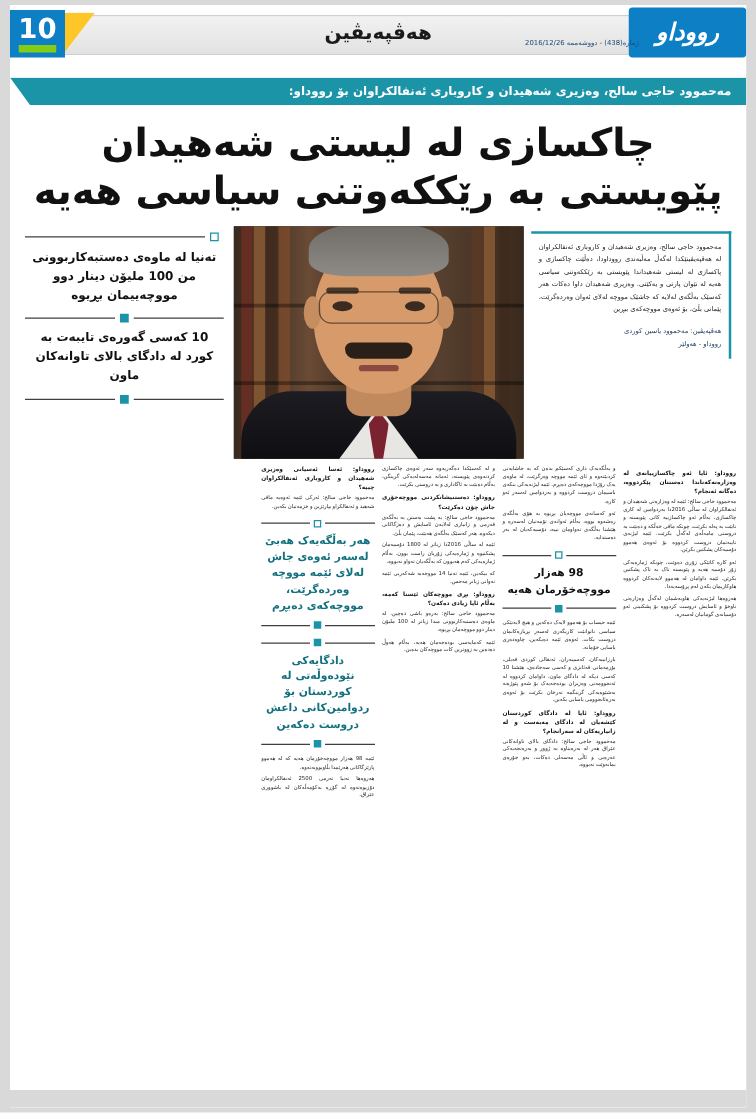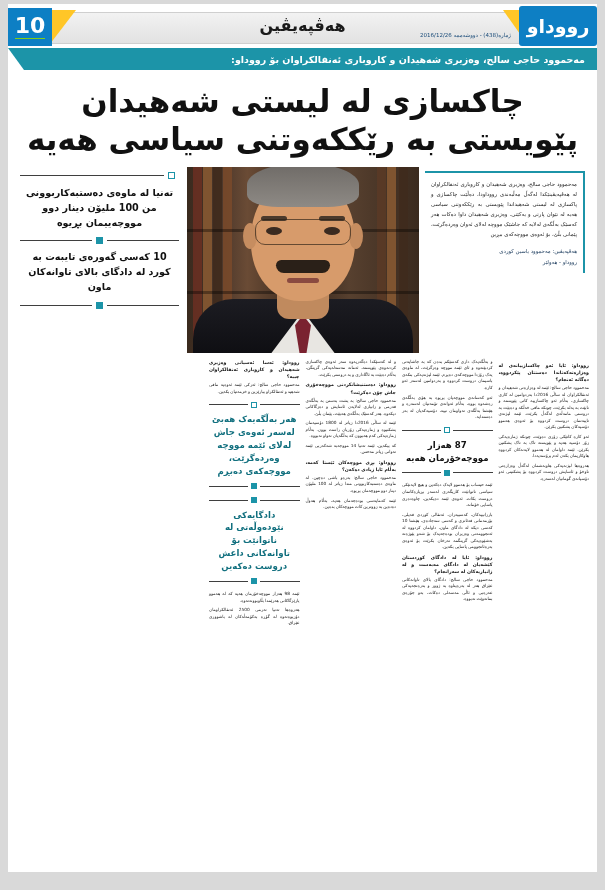--- a/index.html
+++ b/index.html
@@ -24,48 +24,48 @@
     background:linear-gradient(#f2f2f2,#e2e2e2);
     border-top:1px solid #cfcfcf; border-bottom:1px solid #cfcfcf;
   }
   .page-num-box {
     position:absolute; right:auto; left:0px; top:4px;
     width:44px; height:38px; background:#0d7fc4;
     display:flex; align-items:center; justify-content:center;
     color:#ffffff; font-size:22px; font-weight:bold;
     font-family:"DejaVu Sans",sans-serif;
   }
-  .page-num-box .num { border-bottom:1px solid #84cc16; line-height:1.0; padding-bottom:1px; }
+  .page-num-box .num { border-bottom:6px solid #84cc16; line-height:1.0; padding-bottom:1px; }
   .page-num-swoosh {
     position:absolute; left:42px; top:6px; width:26px; height:34px;
     background:#ffc627;
     clip-path:polygon(0 0, 100% 0, 0 100%);
   }
   .section-title {
     position:absolute; left:0; right:0; top:12px;
     text-align:center; font-size:16px; color:#1a1a1a; font-weight:bold;
   }
   .mast-logo {
-    position:absolute; right:0px; top:2px; width:78px; height:40px;
+    position:absolute; right:0px; top:2px; width:94px; height:40px;
     background:#0d7fc4; border-radius:3px;
     display:flex; align-items:center; justify-content:center;
-    color:#ffffff; font-size:19px; font-weight:bold;
+    color:#ffffff; font-size:19px; font-weight:bold;font-style:italic;
   }
   .mast-logo-swoosh {
     position:absolute; right:70px; top:6px; width:24px; height:34px;
     background:#ffc627;
     clip-path:polygon(100% 0, 100% 100%, 0 0);
   }
   .mast-date {
     position:absolute; right:86px; top:28px;
     font-size:5.5px; color:#184a78; direction:rtl;
   }
 
   
-  .kicker-wrap { position:relative; height:24px; margin-top:0; }
+  .kicker-wrap { position:relative; height:24px; margin-top:14px; }
   .kicker {
     position:absolute; right:0; top:0; height:22px;
     background:#1c94a8; color:#ffffff;
     font-size:9.5px; font-weight:bold;
     display:flex; align-items:center;
     padding:0 12px 0 34px;
     clip-path:polygon(0 0, 100% 0, 100% 100%, 16px 100%);
     width:100%;
   }
 
@@ -253,21 +253,21 @@
         </div>
         <div class="col-block">
           <p class="bd">و به‌ڵگه‌یه‌ک داری که‌سێکم بده‌ن که‌ به‌ جاشایه‌تی کردبێته‌وه‌ و ئای ئێمه‌ مووچه‌ وه‌رگرێت، له‌ ماوه‌ی یه‌ک رۆژدا مووچه‌که‌ی ده‌بڕم. ئێمه‌ لیژنه‌یه‌کی بنکه‌ی باسیمان دروست کردووه‌ و به‌ردوامین له‌سه‌ر ئه‌و کاره‌.</p>
           <p class="bd">ئه‌و که‌سانه‌ی مووچه‌یان بڕیوه‌ به‌ هۆی به‌ڵگه‌ی ره‌شه‌وه‌ بووه‌، به‌ڵام ئه‌وانه‌ی تۆمه‌تیان له‌سه‌ره‌ و هێشتا به‌ڵگه‌ی ته‌واومان نییه‌، دۆسیه‌که‌یان له‌ به‌ر ده‌ستدایه‌.</p>
           <div class="pq">
             <div class="pq-rule">
               <span class="line"></span>
               <span class="sq hollow"></span>
               <span class="line"></span>
             </div>
-            <div class="pq-text">87 هه‌زار مووچه‌خۆرمان هه‌یه‌</div>
+            <div class="pq-text">98 هه‌زار مووچه‌خۆرمان هه‌یه‌</div>
             <div class="pq-rule">
               <span class="line"></span>
               <span class="sq"></span>
               <span class="line"></span>
             </div>
           </div>
           <p class="bd">ئێمه‌ حیساب بۆ هه‌موو لایه‌ک ده‌که‌ین و هیچ لایه‌نێکی سیاسی ناتوانێت کاریگه‌ری له‌سه‌ر بڕیاره‌کانمان دروست بکات. ئه‌وه‌ی ئێمه‌ ده‌یکه‌ین، چاوه‌ده‌ری یاسایی خۆمانه‌.</p>
         </div>
         <div class="col-block">
           <p class="bd">بارزانییه‌کان، که‌سیبه‌ران، ئه‌نفالی کوردی فه‌یلی، بۆرمه‌مانی فه‌ئانزی و که‌سی سه‌جاده‌ی، هێشتا 10 که‌سی دیکه‌ له‌ دادگای ماون، داوامان کردووه‌ له‌ ئه‌نجوومه‌نی وه‌زیران بوده‌جه‌یه‌ک بۆ شه‌و پێوژه‌نه‌ به‌شێوه‌یه‌کی گرینگمه‌ ته‌رخان بکرێت بۆ ئه‌وه‌ی به‌ره‌ئانجوومی یاسایی بکه‌ین.</p>
@@ -301,21 +301,21 @@
               <span class="sq"></span>
               <span class="line"></span>
             </div>
           </div>
           <div class="pq teal">
             <div class="pq-rule">
               <span class="line"></span>
               <span class="sq"></span>
               <span class="line"></span>
             </div>
-            <div class="pq-text">دادگایه‌کی نێوده‌وڵه‌تی له‌ ناتوانێت بۆ تاوانه‌کانی داعش دروست ده‌که‌ین</div>
+            <div class="pq-text">دادگایه‌کی نێوده‌وڵه‌تی له‌ کوردستان بۆ ردوامین‌کانی داعش دروست ده‌که‌ین</div>
             <div class="pq-rule">
               <span class="line"></span>
               <span class="sq"></span>
               <span class="line"></span>
             </div>
           </div>
           <p class="bd">ئێمه‌ 98 هه‌زار مووچه‌خۆرمان هه‌یه‌ که‌ له‌ هه‌موو پارێزگاکانی هه‌رێمدا بڵاوبوونه‌ته‌وه‌.</p>
           <p class="bd">هه‌روه‌ها ته‌نیا ته‌رمی 2500 ئه‌نفالکراومان دۆزیوه‌ته‌وه‌ له‌ گۆڕه‌ به‌کۆمه‌ڵه‌کان له‌ باشووری عێراق.</p>
         </div>
       </div>

